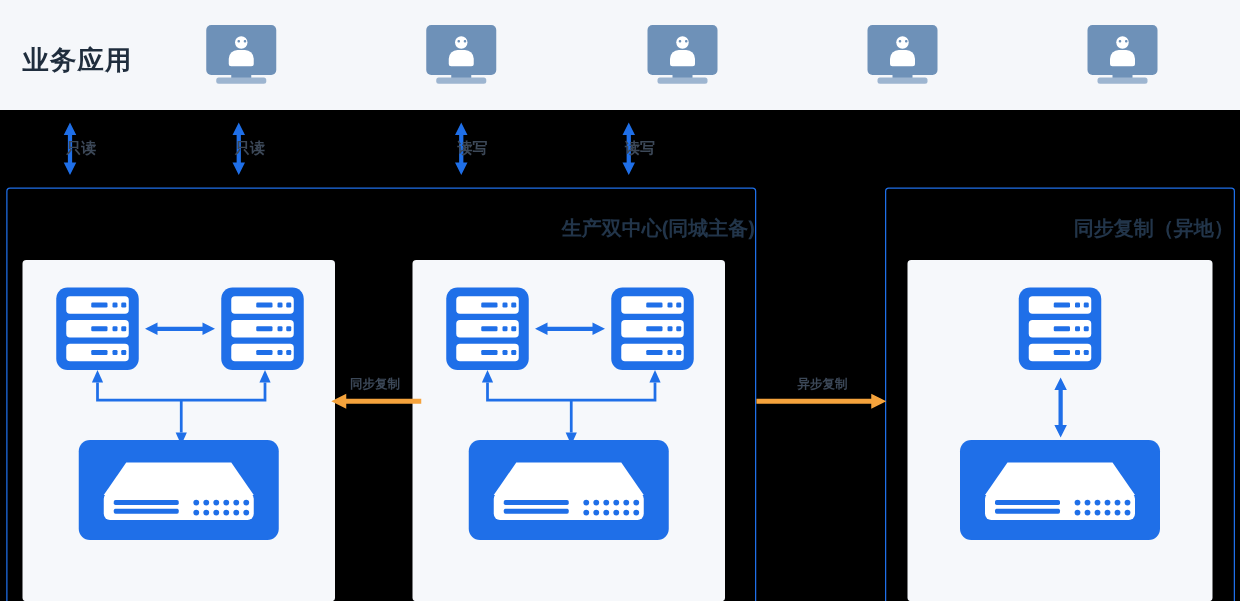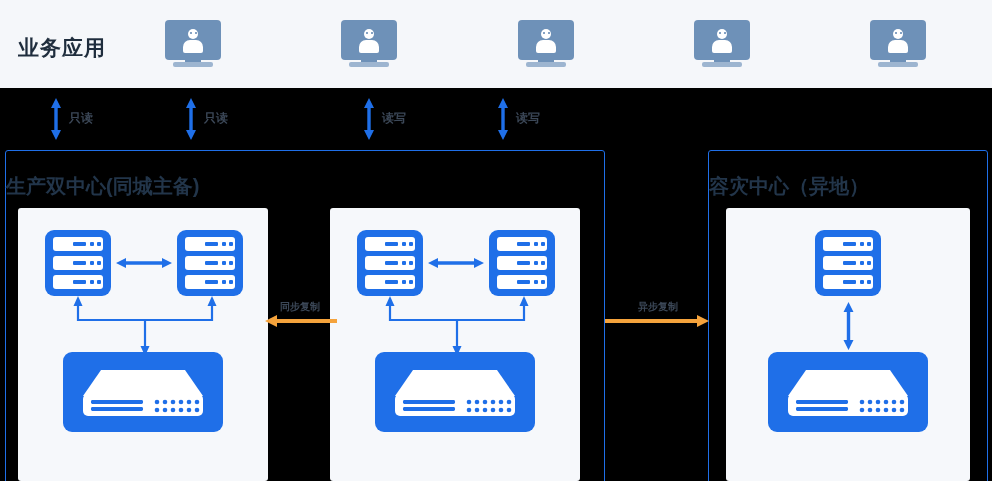--- a/index.html
+++ b/index.html
@@ -46,34 +46,34 @@
   }
   .monitor .eye{
     position:absolute;top:12px;width:1.6px;height:1.6px;
     background:#6e91b8;border-radius:50%;
   }
 
   
   .vlink{position:absolute;width:60px;height:54px;}
   .vlink svg{position:absolute;left:0;top:0;}
   .vlink .vlabel{
-    position:absolute;left:22px;top:18px;
+    position:absolute;left:6px;top:18px;
     font-size:12px;color:#3c4858;white-space:nowrap;font-weight:bold;
   }
 
   
   .dc{
     position:absolute;
     border:1.5px solid #1f6fe8;
     border-radius:3px;
     box-sizing:border-box;
   }
   .dc-title{
     position:absolute;left:0;right:0;top:22px;
-    text-align:left;font-size:20px;font-weight:bold;
+    text-align:right;font-size:16px;font-weight:bold;
     color:#22354a;white-space:nowrap;
   }
 
   
   .card{
     position:absolute;background:#f6f8fb;border-radius:3px;
   }
 
   
   .server{
@@ -367,21 +367,21 @@
   </div>
 
   <div class="repl-label" style="left:265px;top:300px;width:70px">同步复制</div>
   <div class="repl" style="left:263px;top:313px">
     <svg width="76" height="16" viewBox="0 0 76 16">
       <path d="M2 8 L14 2 L14 6 L74 6 L74 10 L14 10 L14 14 Z" fill="#f5a33c"></path>
     </svg>
   </div>
 
   <div class="dc" style="left:708px;top:150px;width:280px;height:335px">
-    <div class="dc-title">容灾中心（异地）</div>
+    <div class="dc-title">同步复制（异地）</div>
   </div>
 
   <div class="card" style="left:726px;top:208px;width:244px;height:273px"></div>
 
   <div class="server" style="left:815px;top:230px">
     <div class="rack r1">
       <div class="dash"></div>
       <div class="dot d1"></div>
       <div class="dot d2"></div>
     </div>

